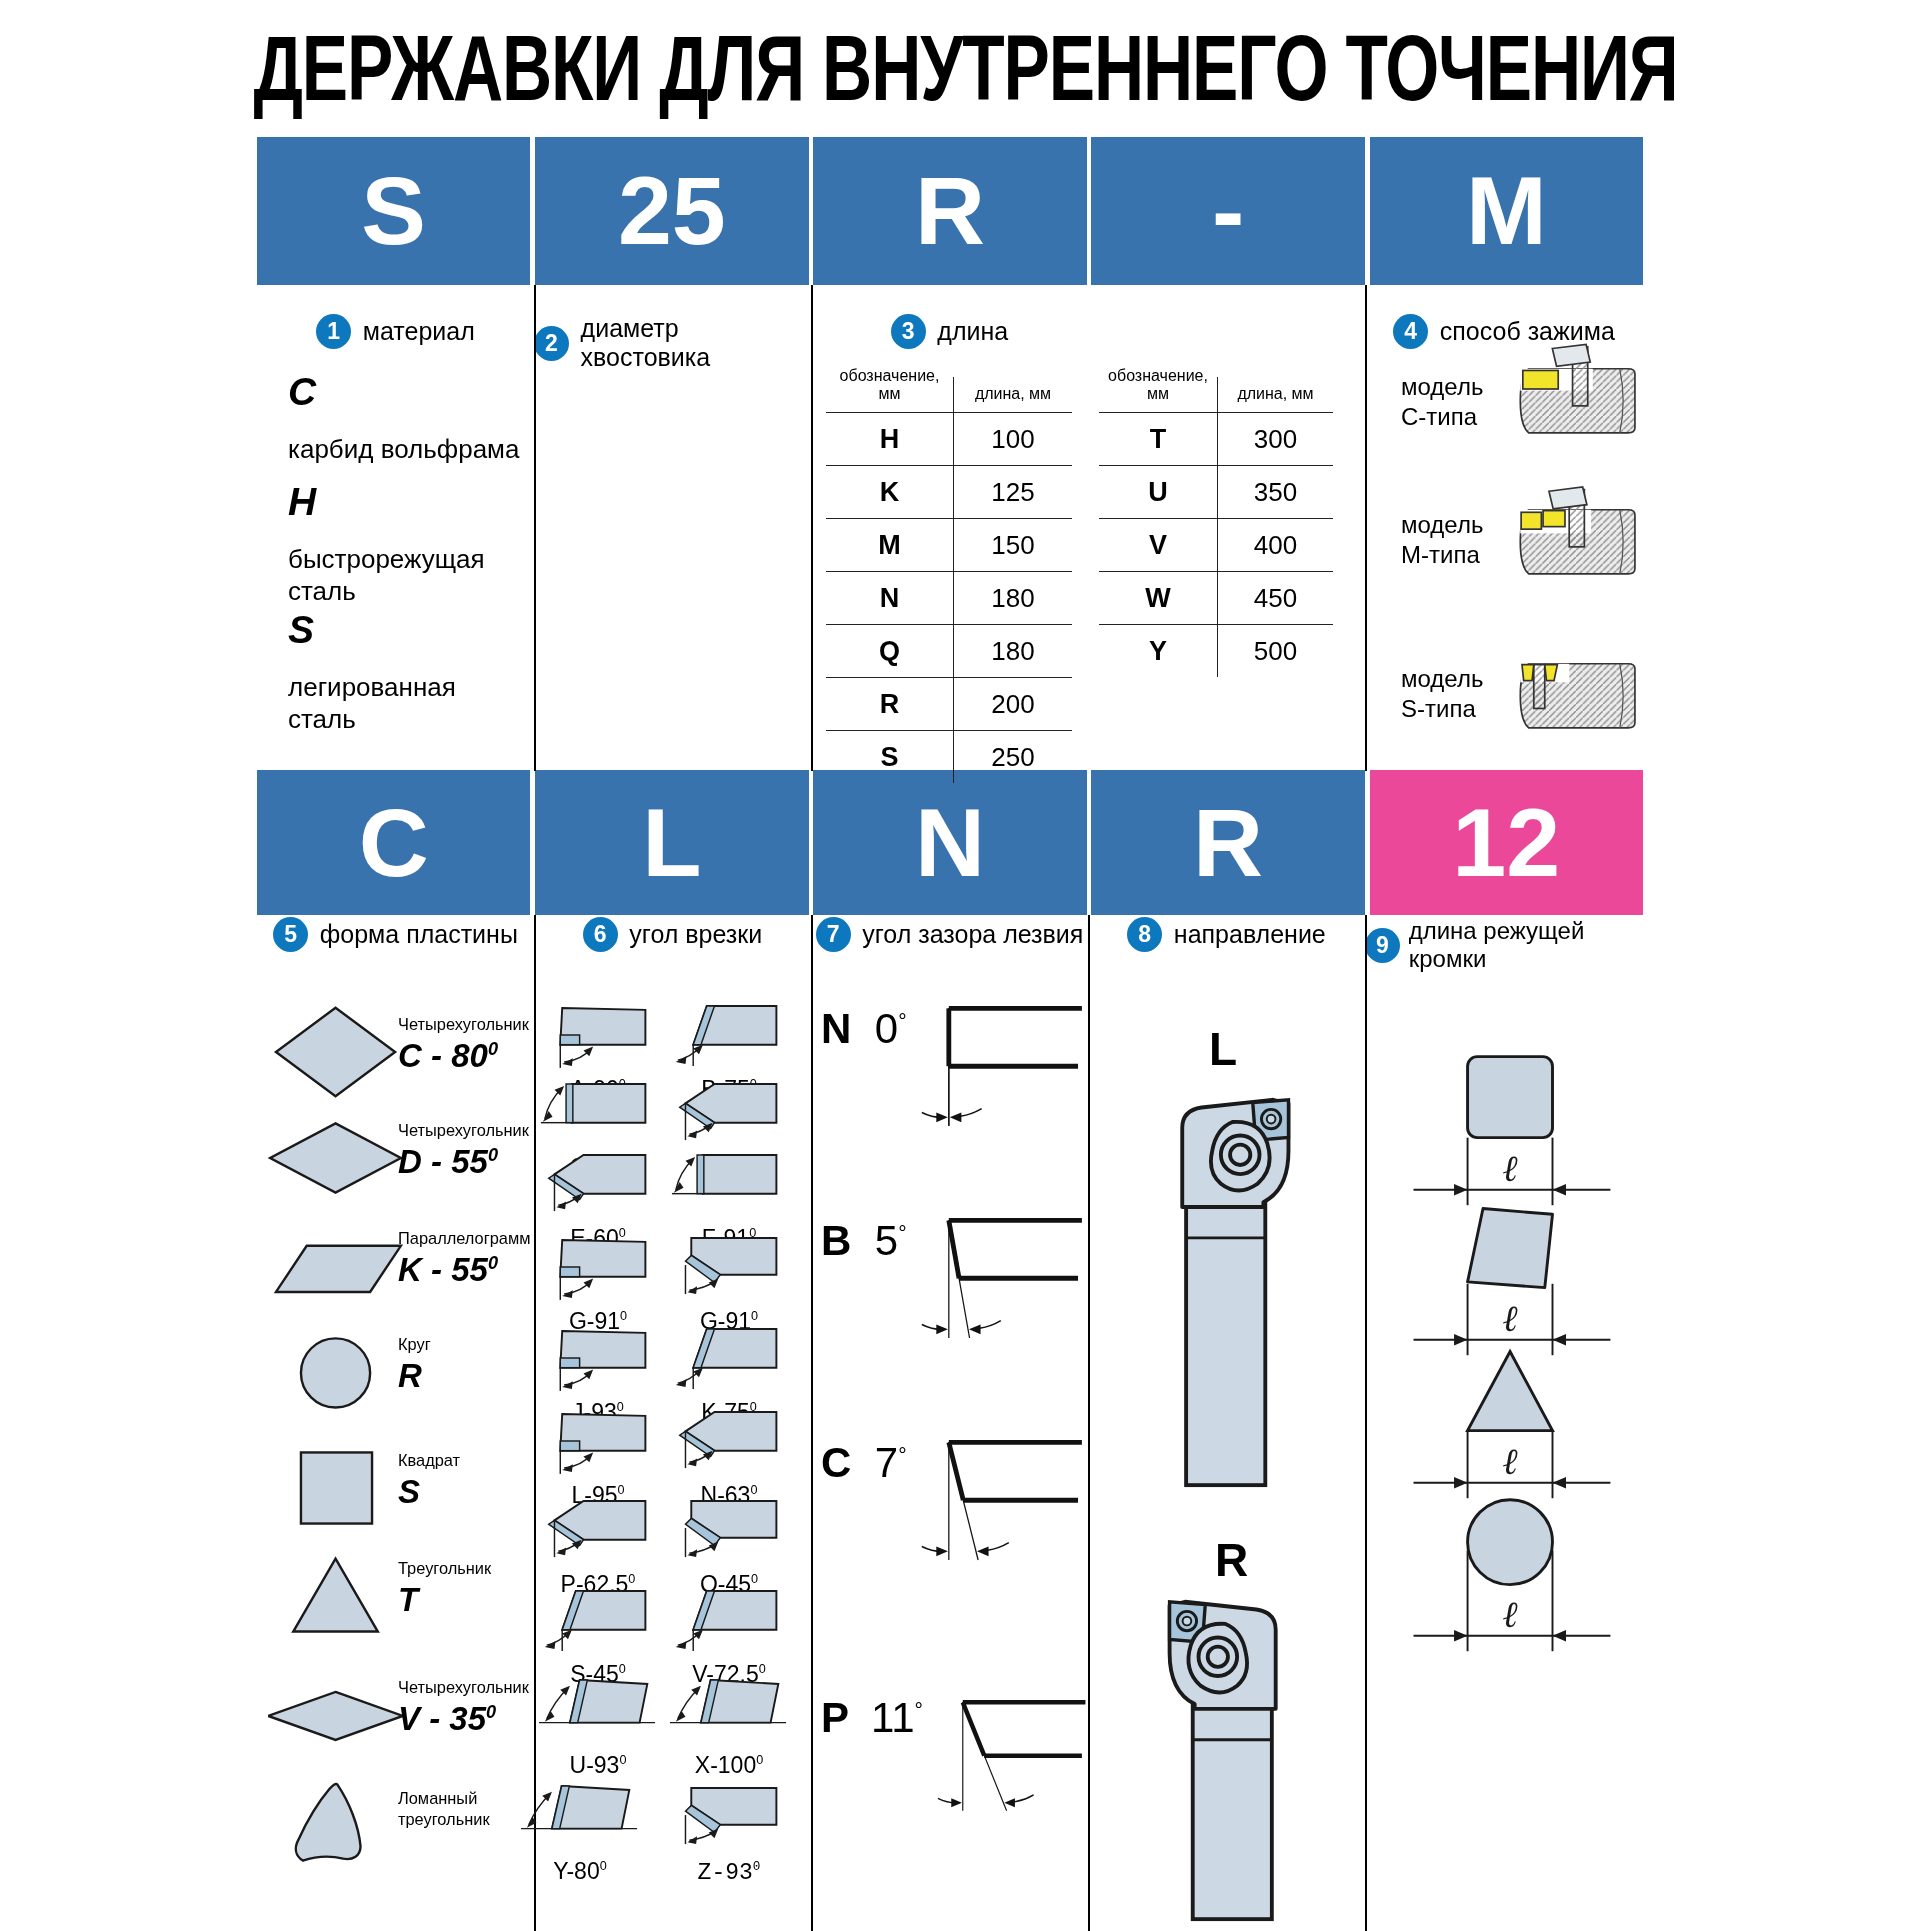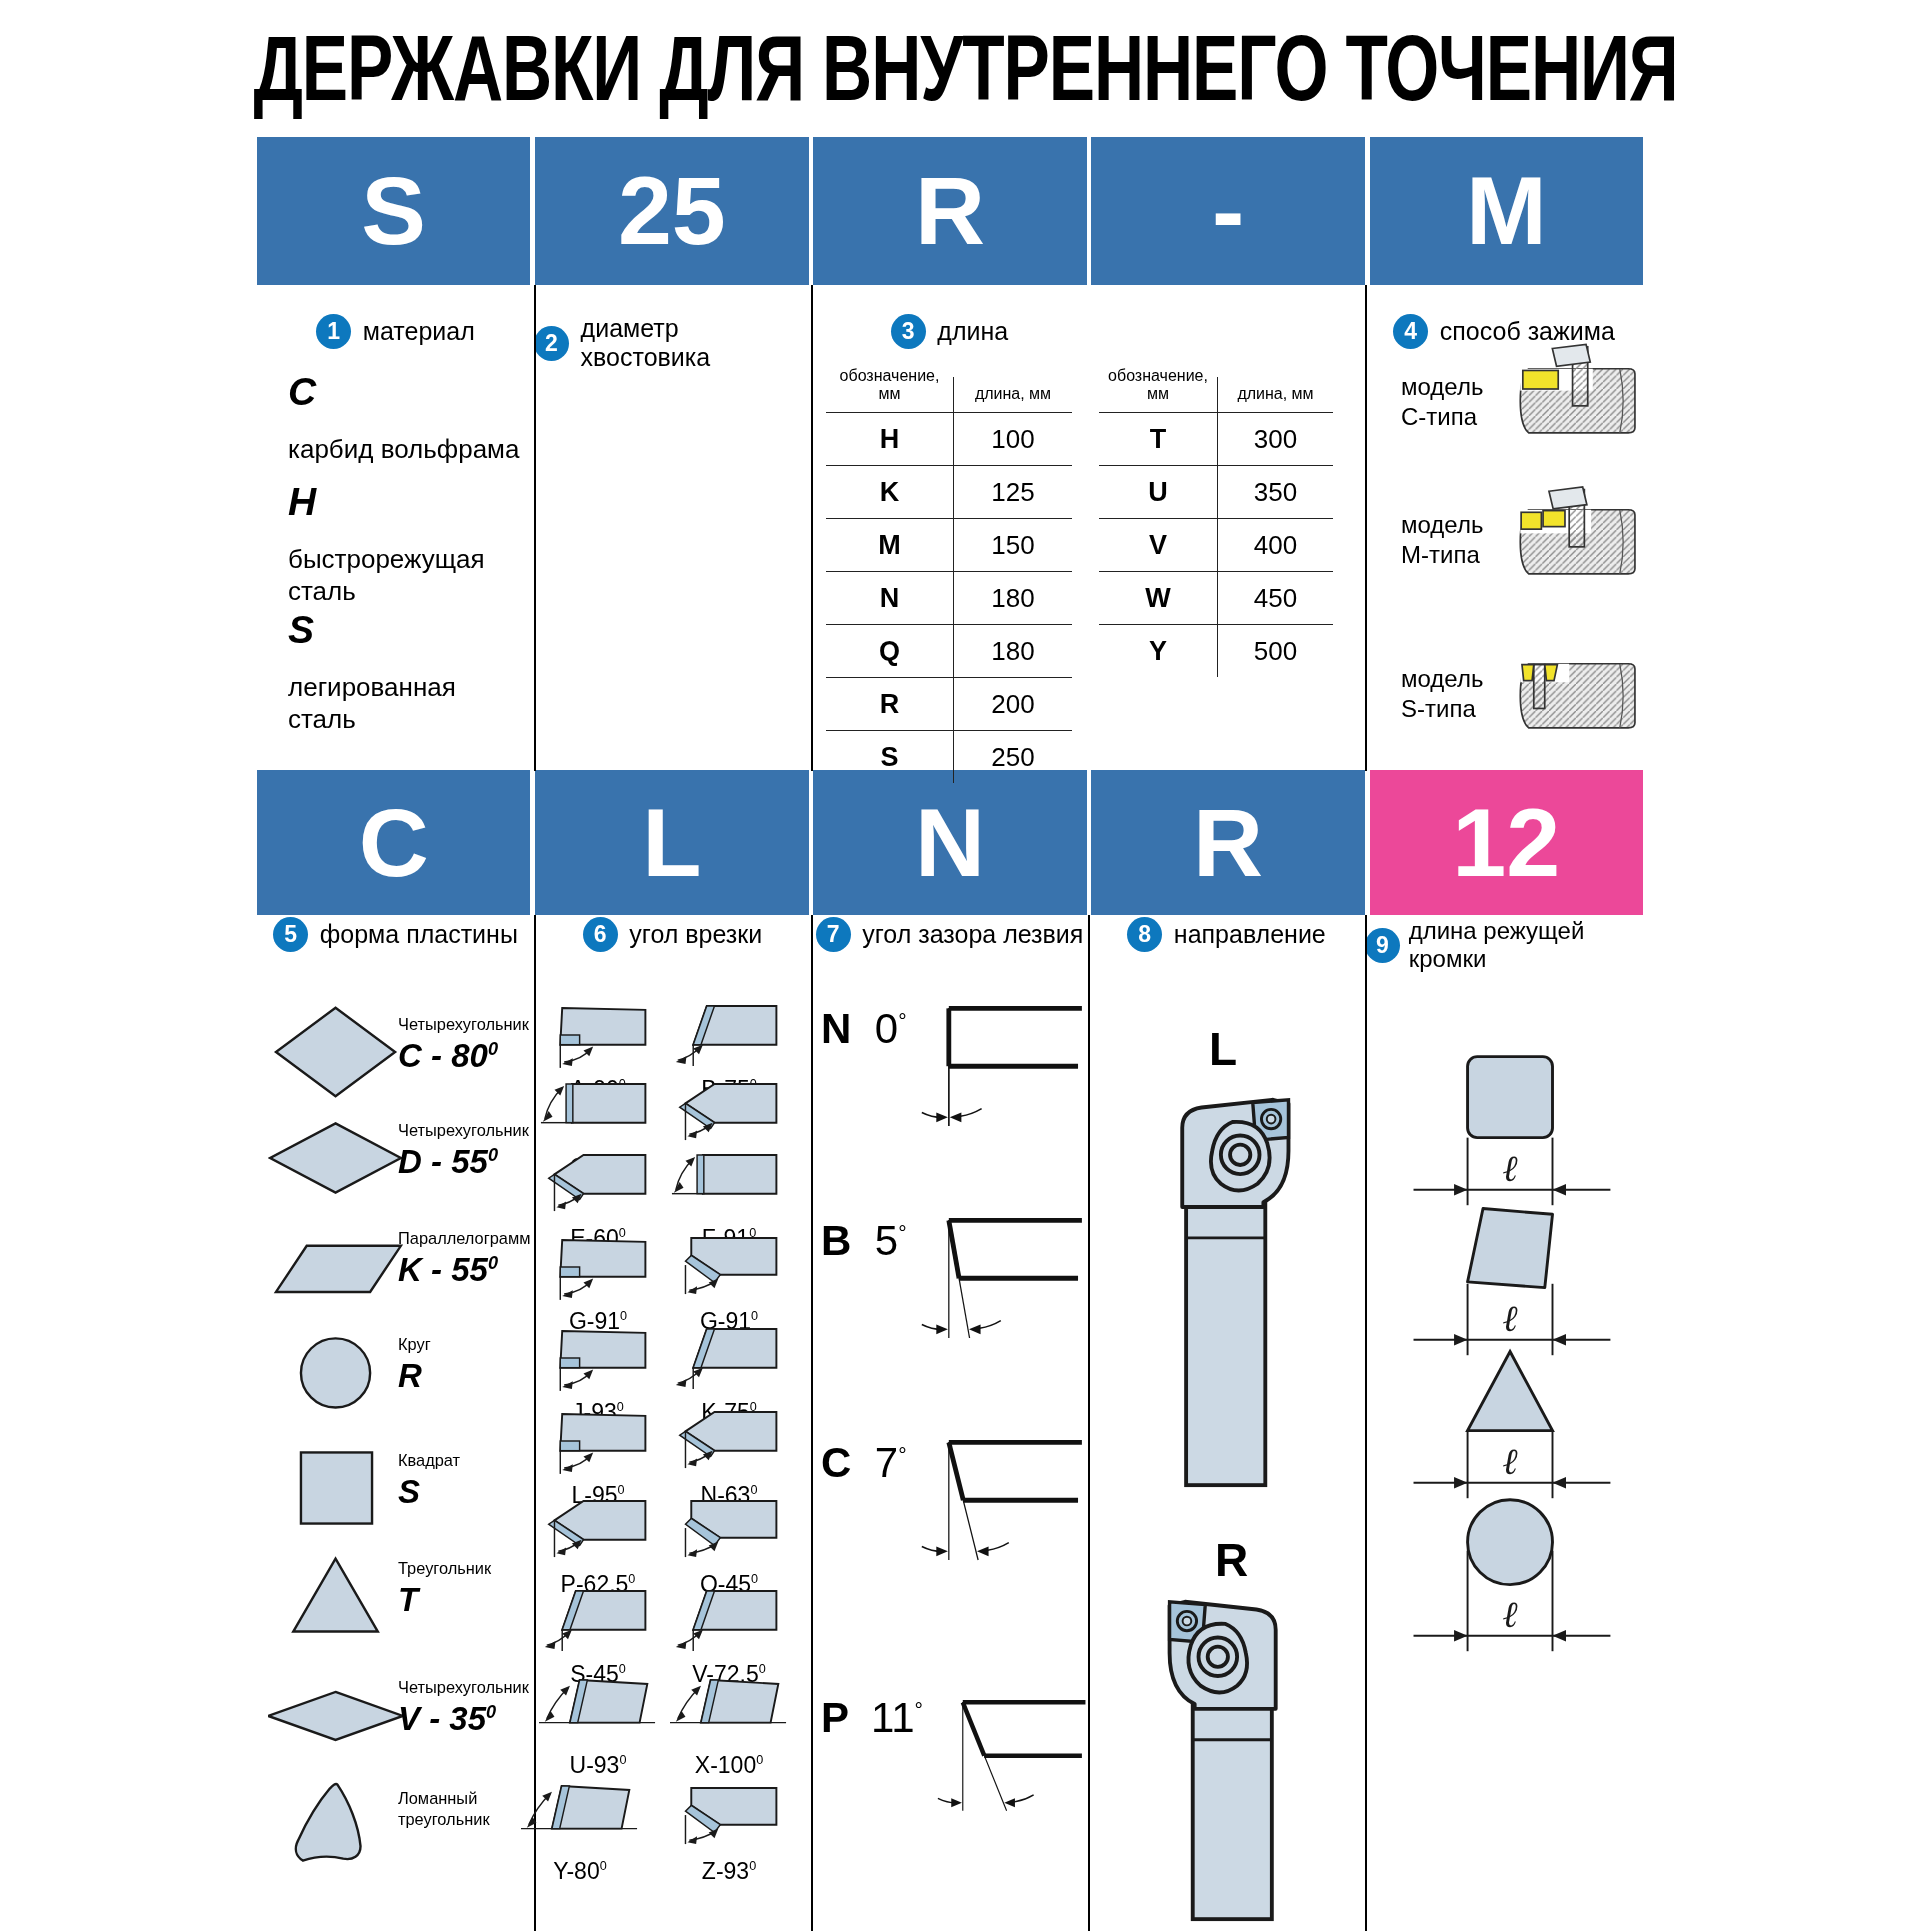--- a/index.html
+++ b/index.html
@@ -401,21 +401,21 @@
         <polygon points="32,10 22,14 28,20" fill="#1a1a1a"></polygon>
       </svg><div class="s6-label">X-100<sup>0</sup></div></div>
     <div class="abs" style="left: 521px; top: 1782px; width: 118px;"><svg width="118" height="70" viewBox="0 0 122 72">
         <polygon points="42,4 112,8 104,48 32,48" fill="#c8d5e1" stroke="#1a1a1a" stroke-width="2"></polygon>
       <polygon points="42,4 50,4 40,48 32,48" fill="#a6c4da" stroke="#1a1a1a" stroke-width="1.5"></polygon>
       <line x1="0" y1="48" x2="120" y2="48" stroke="#1a1a1a" stroke-width="1.5"></line>
       <path d="M8 44 Q16 26 30 12" fill="none" stroke="#1a1a1a" stroke-width="1.5"></path>
       <polygon points="6,47 12,36 16,42" fill="#1a1a1a"></polygon>
         <polygon points="32,10 22,14 28,20" fill="#1a1a1a"></polygon>
       </svg><div class="s6-label">Y-80<sup>0</sup></div></div>
-    <div class="abs" style="left: 670px; top: 1782px; width: 118px;"><svg width="118" height="70" viewBox="0 0 122 72">
+    <div class="abs" style="left: 670px; top: 1782px; width: 118px; font-family: Liberation Mono, monospace;"><svg width="118" height="70" viewBox="0 0 122 72">
         <polygon points="22,6 110,6 110,44 52,44 22,24" fill="#c8d5e1" stroke="#1a1a1a" stroke-width="2"></polygon>
       <polygon points="22,24 52,44 46,52 16,30" fill="#a6c4da" stroke="#1a1a1a" stroke-width="1.5"></polygon>
       <line x1="16" y1="34" x2="16" y2="64" stroke="#1a1a1a" stroke-width="1.5"></line>
       <path d="M20 60 Q36 58 48 50" fill="none" stroke="#1a1a1a" stroke-width="1.5"></path>
       <polygon points="18,62 28,56 27,64" fill="#1a1a1a"></polygon>
         <polygon points="50,48 40,52 46,58" fill="#1a1a1a"></polygon>
       </svg><div class="s6-label">Z-93<sup>0</sup></div></div>
     <div class="abs" style="left: 821px; top: 991px; width: 266px; display: flex; align-items: flex-start; gap: 5.8px;">
       <div class="s7-letter" style="margin-top:13.5px;">N</div>
      <div class="s7-angle" style="margin-top:13.5px;">0<sup>°</sup></div>

